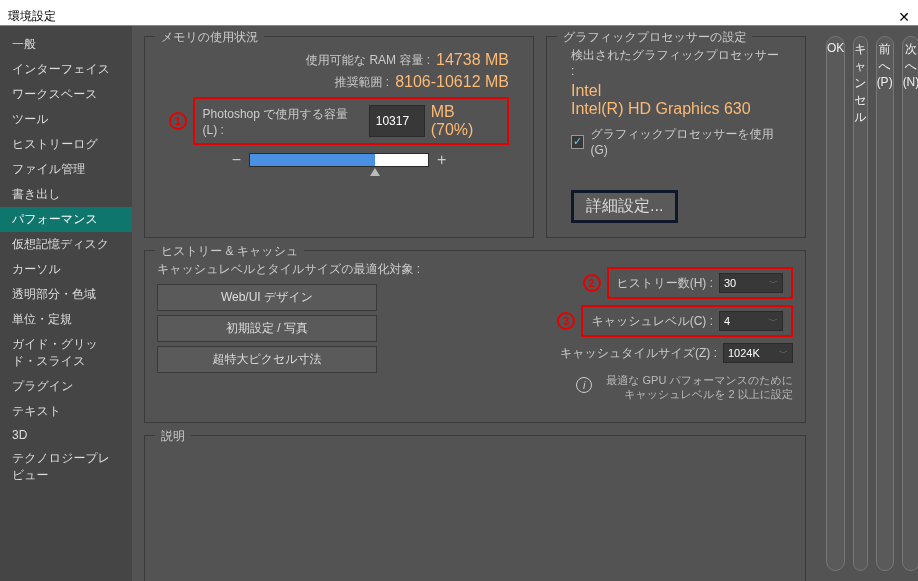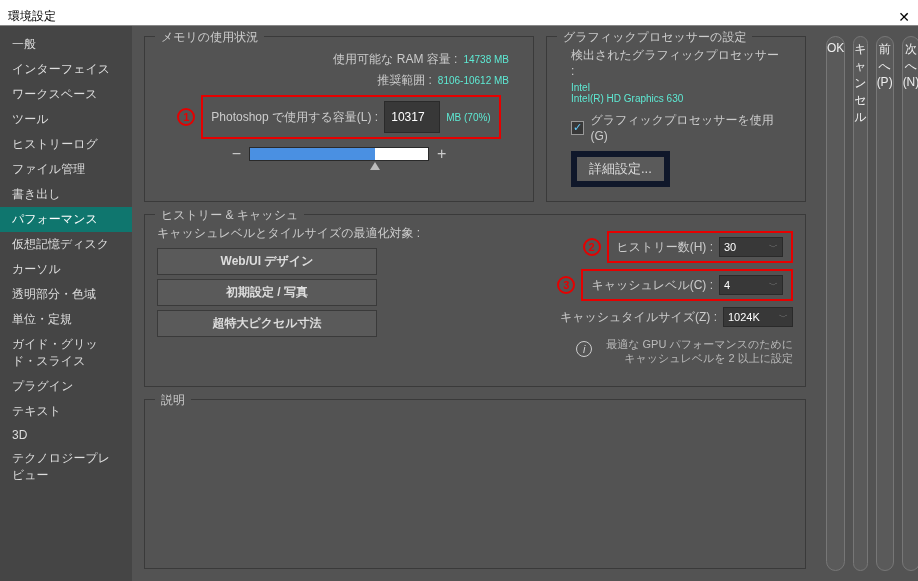--- a/index.html
+++ b/index.html
@@ -9,42 +9,42 @@
 .main { display: flex; height: 555px; }
 .sidebar { width: 132px; background: #454545; padding: 6px 0; display: flex; flex-direction: column; }
 .sidebar-item { padding: 4px 12px; color: #ddd; font-size: 12px; cursor: pointer; }
 .sidebar-item.active { background: #0f766e; color: #fff; }
 .content { flex: 1; padding: 10px 12px; position: relative; }
 .group { border: 1px solid #3a3a3a; padding: 10px 24px 14px; margin-bottom: 12px; position: relative; }
 .group-title { position: absolute; top: -8px; left: 10px; background: #535353; padding: 0 6px; font-size: 12px; color: #ccc; }
 .row { display: flex; align-items: center; margin: 4px 0; gap: 6px; }
 .flex-end { justify-content: flex-end; }
 .label { color: #ccc; font-size: 12px; }
-.value { color: #5eead4; font-size: 10px; }
+.value { color: #fdba74; font-size: 16px; }
 .input { background: #383838; border: 1px solid #2a2a2a; color: #fff; padding: 2px 6px; width: 56px; height: 32px; font-size: 12px; }
 .dropdown { background: #383838; border: 1px solid #2a2a2a; color: #fff; padding: 2px 4px; height: 20px; font-size: 11px; display: inline-flex; align-items: center; justify-content: space-between; }
 .dropdown .chev { font-size: 9px; margin-left: 6px; color: #999; }
 .top-area { display: flex; gap: 12px; }
 .mem-group { flex: 1; }
 .gpu-group { width: 260px; }
 .red-box { border: 2px solid #e60000; padding: 4px 8px; display: inline-flex; align-items: center; gap: 6px; }
 .badge { display: inline-flex; width: 18px; height: 18px; border: 2px solid #e60000; border-radius: 50%; color: #e60000; font-weight: bold; font-size: 11px; align-items: center; justify-content: center; background: transparent; }
 .slider-row { display: flex; align-items: center; justify-content: center; gap: 8px; margin-top: 6px; }
 .slider-track { width: 180px; height: 14px; background: #fff; border: 1px solid #2a2a2a; position: relative; }
 .slider-fill { background: #4a90e2; height: 100%; width: 70%; }
 .slider-thumb { position: absolute; top: 14px; left: 70%; transform: translateX(-50%); width: 0; height: 0; border-left: 5px solid transparent; border-right: 5px solid transparent; border-bottom: 8px solid #bbb; }
 .minus, .plus { color: #ccc; font-size: 16px; cursor: pointer; user-select: none; }
 .checkbox-row { display: flex; align-items: center; gap: 6px; margin: 8px 0; }
 .cb { width: 14px; height: 14px; background: #383838; border: 1px solid #999; display: inline-flex; align-items: center; justify-content: center; color: #6cf; font-size: 11px; }
-.btn-small { background: #5a5a5a; border: 6px solid #0f172a; color: #ddd; padding: 3px 12px; cursor: pointer; font-size: 13px; }
+.btn-small { background: #5a5a5a; border: 3px solid #0f172a; color: #ddd; padding: 3px 12px; cursor: pointer; font-size: 16px; margin-top: 25px; }
 .hist-group { border: 1px solid #3a3a3a; padding: 10px 12px 14px; position: relative; margin-bottom: 12px; }
 .hist-columns { display: flex; gap: 12px; }
 .hist-left { flex: 0 0 auto; }
 .hist-right { flex: 1; }
-.wide-btn { background: #5a5a5a; border: 1px solid #3a3a3a; color: #ddd; padding: 4px 0; width: 220px; text-align: center; cursor: pointer; margin: 4px 0; font-size: 12px; font-weight: bold; }
+.wide-btn { background: #5a5a5a; border: 1px solid #3a3a3a; color: #ddd; padding: 4px 0; width: 220px; text-align: center; cursor: pointer; margin: 4px 0; font-size: 12px; }
 .hist-right .row { justify-content: flex-end; margin: 6px 0; }
 .hint { font-size: 11px; color: #bbb; text-align: right; line-height: 1.3; margin-top: 4px; }
 .info-icon { width: 16px; height: 16px; border: 1.5px solid #ccc; border-radius: 50%; display: inline-flex; align-items: center; justify-content: center; font-style: italic; font-size: 11px; color: #ccc; margin-right: 8px; }
 .desc-group { border: 1px solid #3a3a3a; height: 170px; position: relative; }
 .rightbar { width: 100px; padding: 10px 8px; display: flex; flex-direction: row; gap: 8px; }
 .pill-btn { background: #5a5a5a; border: 1px solid #777; border-radius: 14px; color: #eee; padding: 4px 0; text-align: center; cursor: pointer; font-size: 12px; }
 </style>
 </head>
 <body>
 

